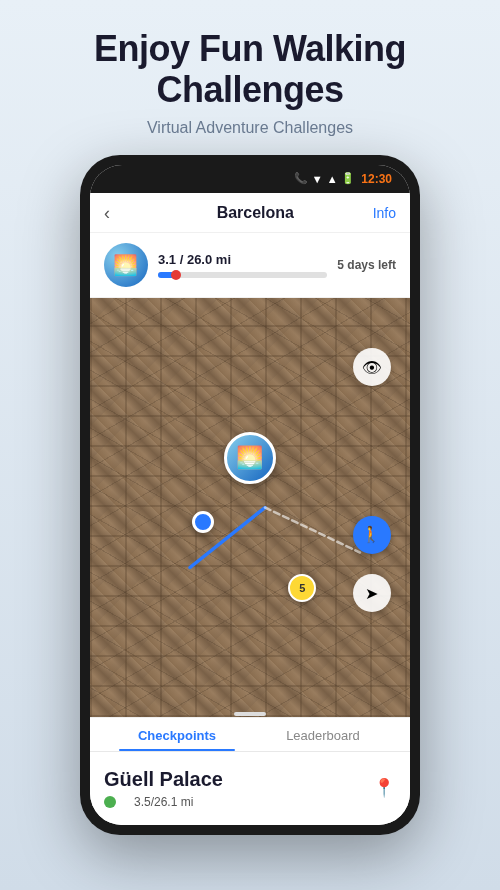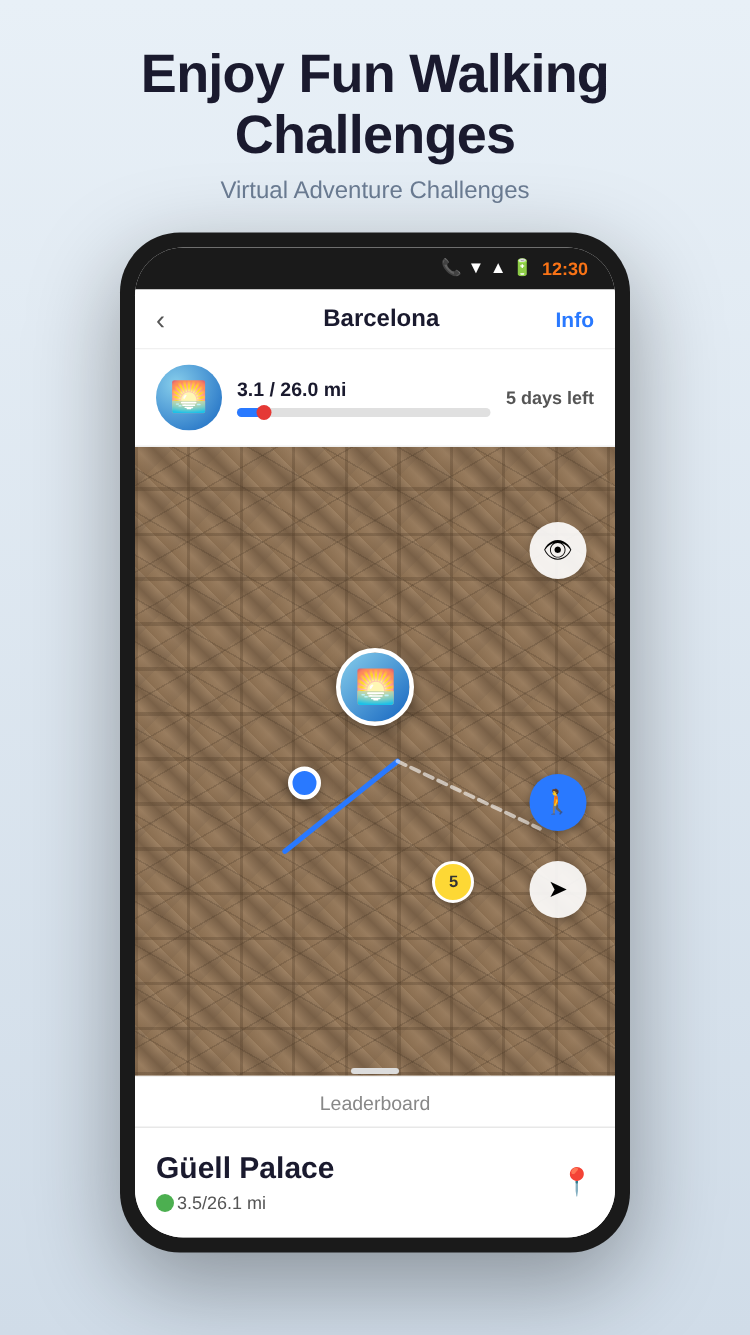--- a/index.html
+++ b/index.html
@@ -102,21 +102,21 @@
     .app-title {
       font-size: 16px;
       font-weight: 700;
       color: #1a1a2e;
       margin-left: 28px;
     }
 
     .info-btn {
       color: #2979ff;
       font-size: 14px;
-      font-weight: 700;
+      font-weight: 400;
       cursor: pointer;
     }
 
     
     .progress-row {
       display: flex;
       align-items: center;
       padding: 10px 14px;
       background: #fff;
       gap: 10px;
@@ -414,21 +414,21 @@
 
     .checkpoint-name {
       font-size: 20px;
       font-weight: 700;
       color: #1a1a2e;
     }
 
     .checkpoint-distance {
       display: flex;
       align-items: center;
-      gap: 2px;
+      gap: 18px;
       font-size: 12px;
       color: #555;
     }
 
     .checkpoint-dot {
       width: 12px;
       height: 12px;
       border-radius: 50%;
       background: #4caf50;
       flex-shrink: 0;
@@ -499,20 +499,23 @@
         <div class="map-action-eye">👁</div>
         <div class="map-action-person">🚶</div>
         <div class="map-action-compass">➤</div>
       </div>
     </div>
 
     <div class="bottom-panel">
 
       <div class="tab-bar">
         <div class="tab-handle"></div>
+        <div class="tab-item active">
+          <span>Checkpoints</span>
+        </div>
         <div class="tab-item">
           <span>Leaderboard</span>
         </div>
       </div>
 
       <div class="checkpoint-list">
         <div class="checkpoint-item">
           <div class="checkpoint-left">
             <div class="checkpoint-name">Güell Palace</div>
             <div class="checkpoint-distance">

